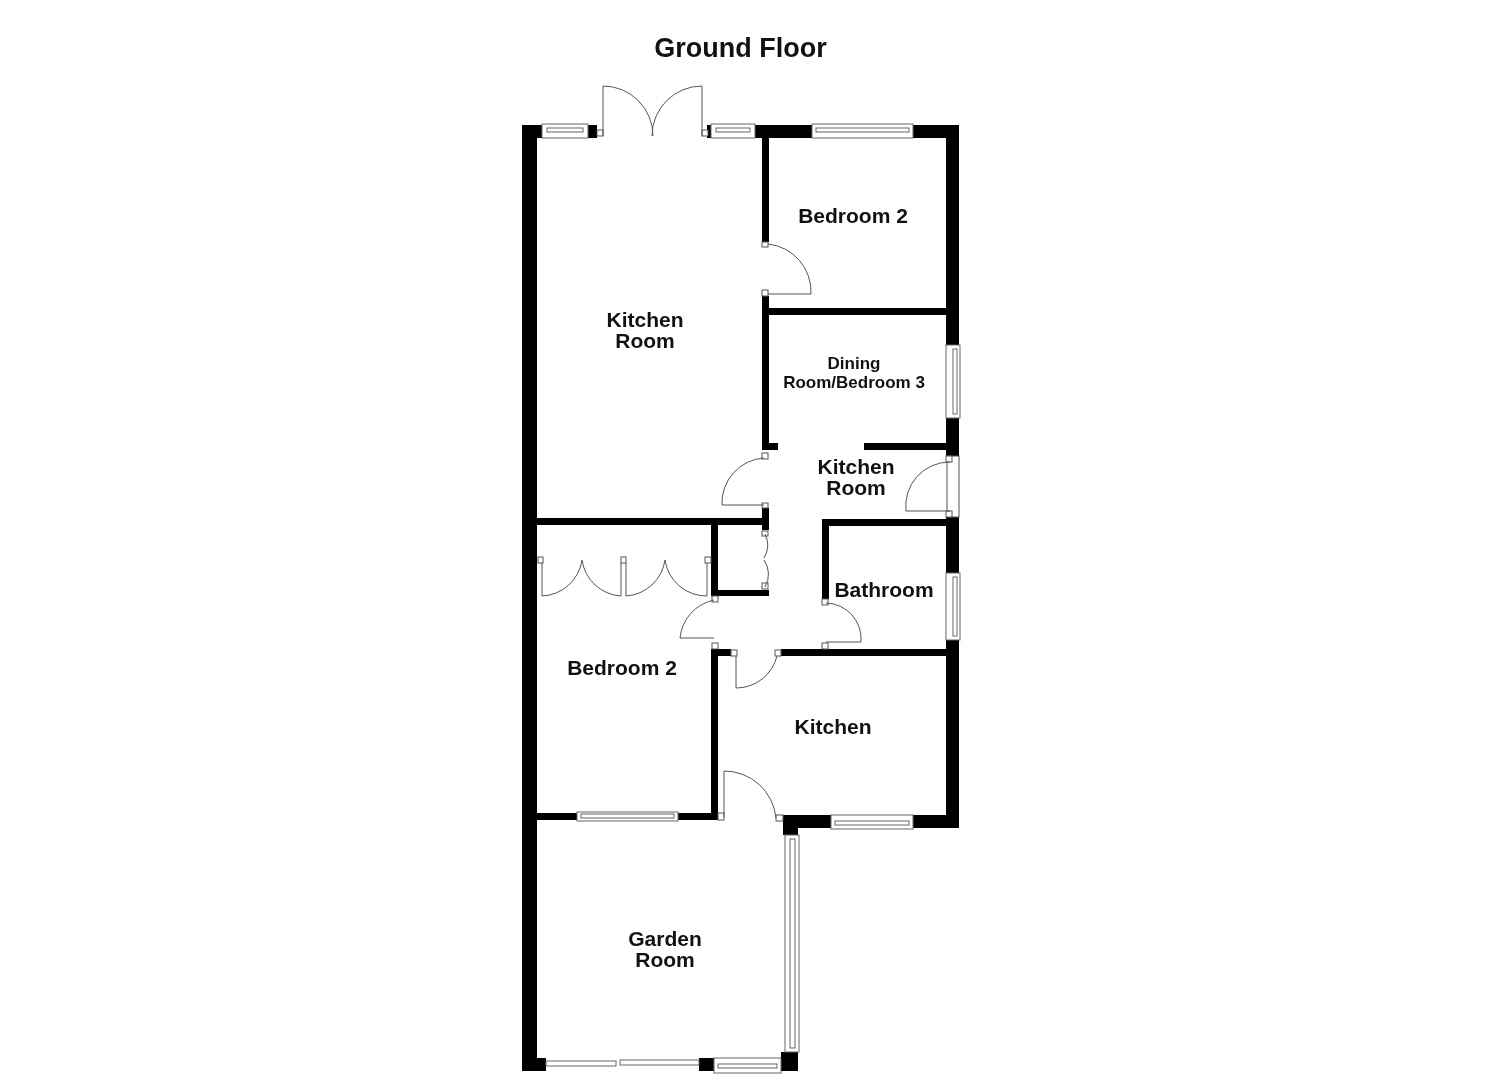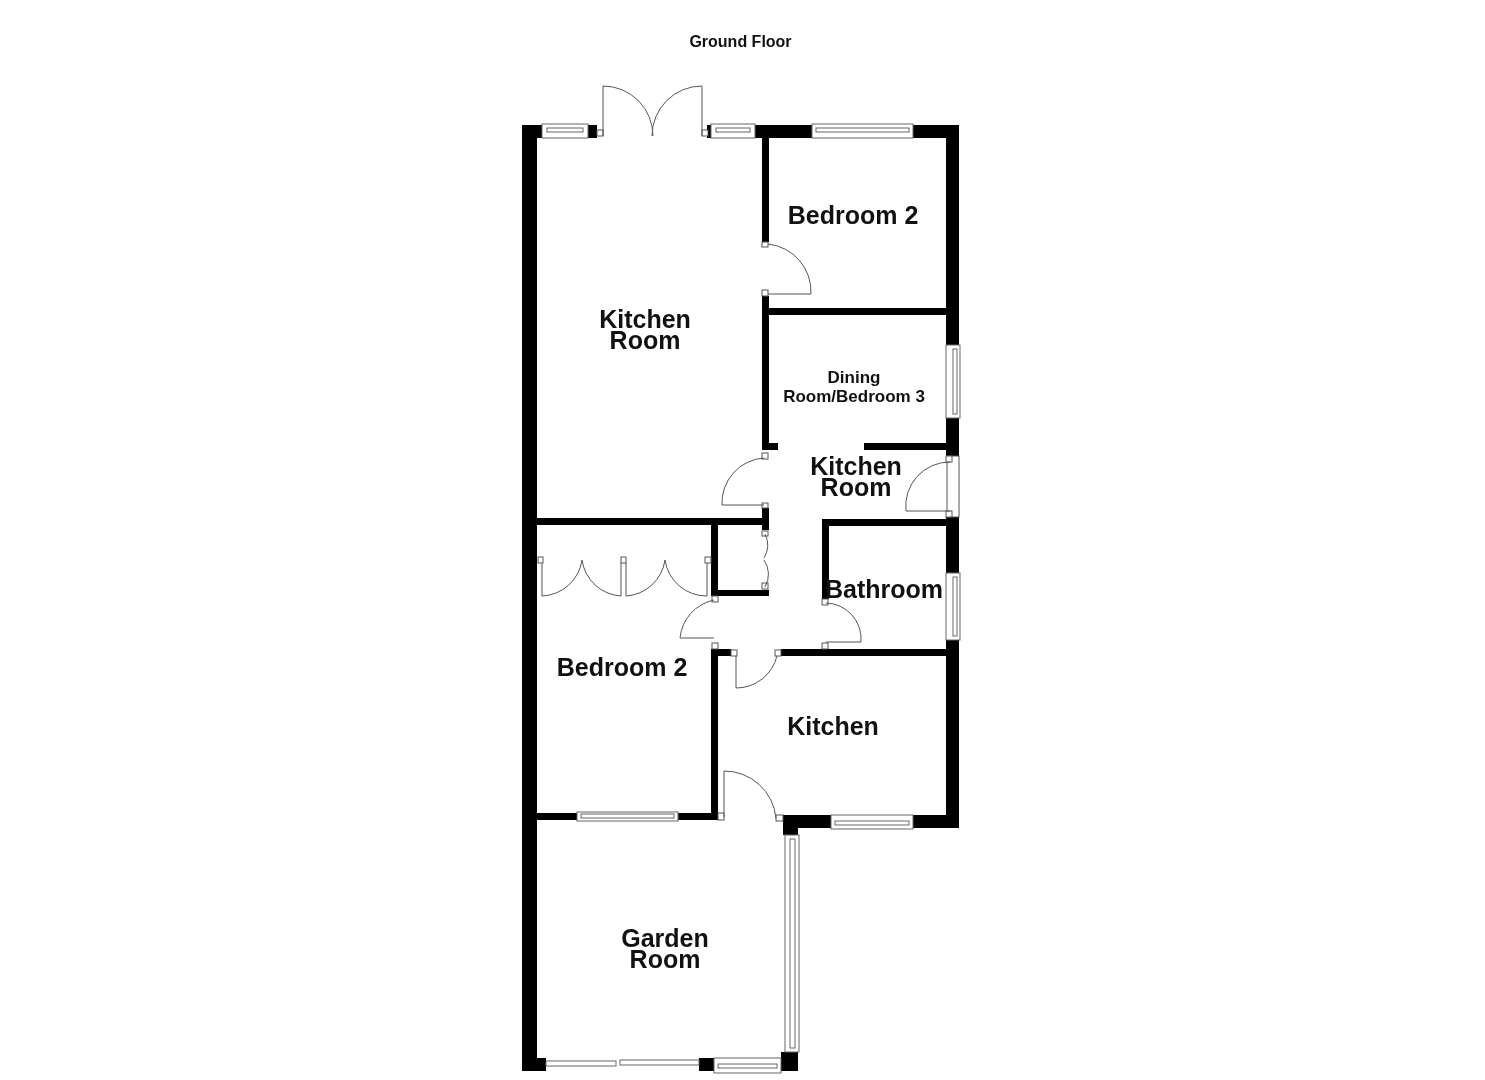--- a/index.html
+++ b/index.html
@@ -1,22 +1,22 @@
 <!DOCTYPE html>
 <html><head>
 <meta charset="utf-8">
 <style>
   html, body { margin: 0; padding: 0; background: #ffffff; }
   body { width: 1485px; height: 1080px; position: relative; overflow: hidden;
          font-family: "Liberation Sans", sans-serif; }
   #plan { position: absolute; left: 0; top: 0; width: 1485px; height: 1080px; }
   .title { position: absolute; left: 0; width: 1485px; top: 33px; text-align: center;
-           font-weight: bold; font-size: 16px; color: #111; }
+           font-weight: bold; font-size: 27px; color: #111; }
   .title span { position: relative; left: -2px; }
-  .label { position: absolute; font-weight: bold; font-size: 25px; color: #111;
+  .label { position: absolute; font-weight: bold; font-size: 21px; color: #111;
            text-align: center; line-height: 21px; white-space: nowrap; transform: translateX(-50%); }
   .label.small { font-size: 17px; line-height: 19px; }
   .wall { fill: #000; }
   .win { fill: #fff; stroke: #666; stroke-width: 1; }
   .door { fill: none; stroke: #555; stroke-width: 1; }
   .jamb { fill: #fff; stroke: #555; stroke-width: 1; }
 </style>
 </head>
 <body>
 
@@ -192,21 +192,21 @@
   </g>
 </svg>
 
 <div class="label" style="left:645px; top:309px;">
   <div>Kitchen</div>
   <div>Room</div>
 </div>
 <div class="label" style="left:853px; top:205px;">
   <div>Bedroom 2</div>
 </div>
-<div class="label small" style="left:854px; top:368px;">
+<div class="label small" style="left:854px; top:354px;">
   <div>Dining</div>
   <div>Room/Bedroom 3</div>
 </div>
 <div class="label" style="left:856px; top:456px;">
   <div>Kitchen</div>
   <div>Room</div>
 </div>
 <div class="label" style="left:884px; top:579px;">
   <div>Bathroom</div>
 </div>

